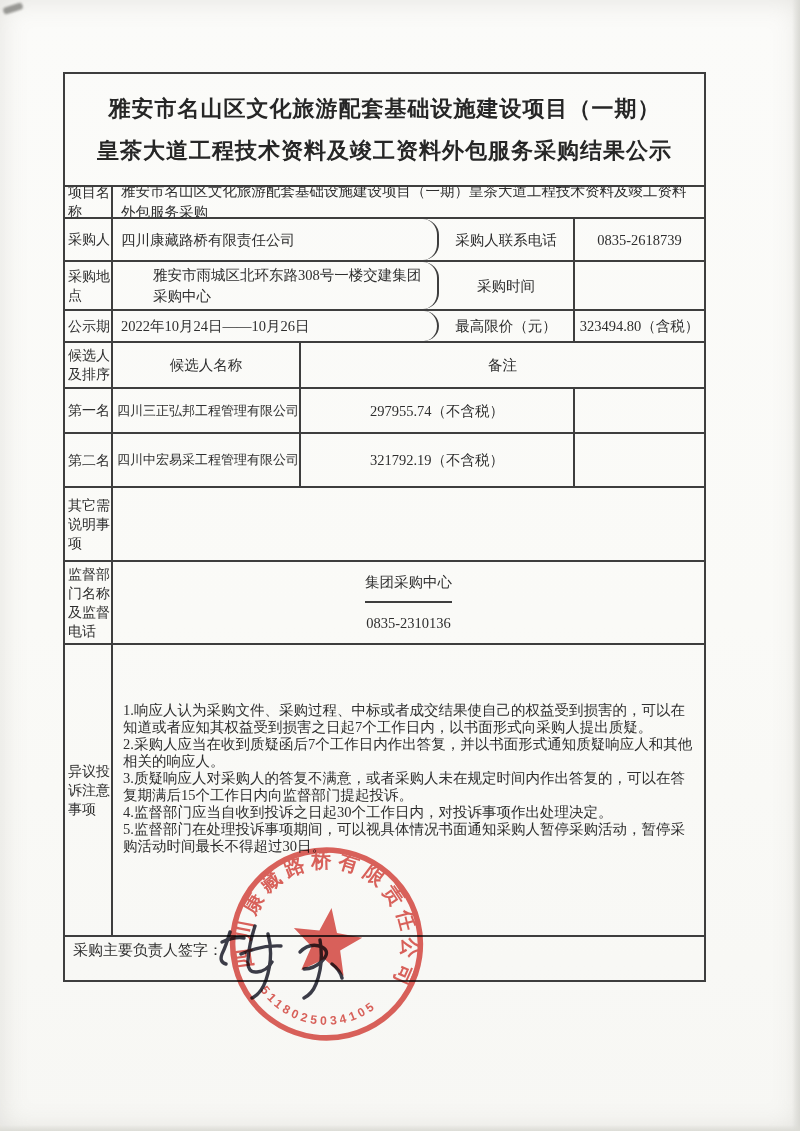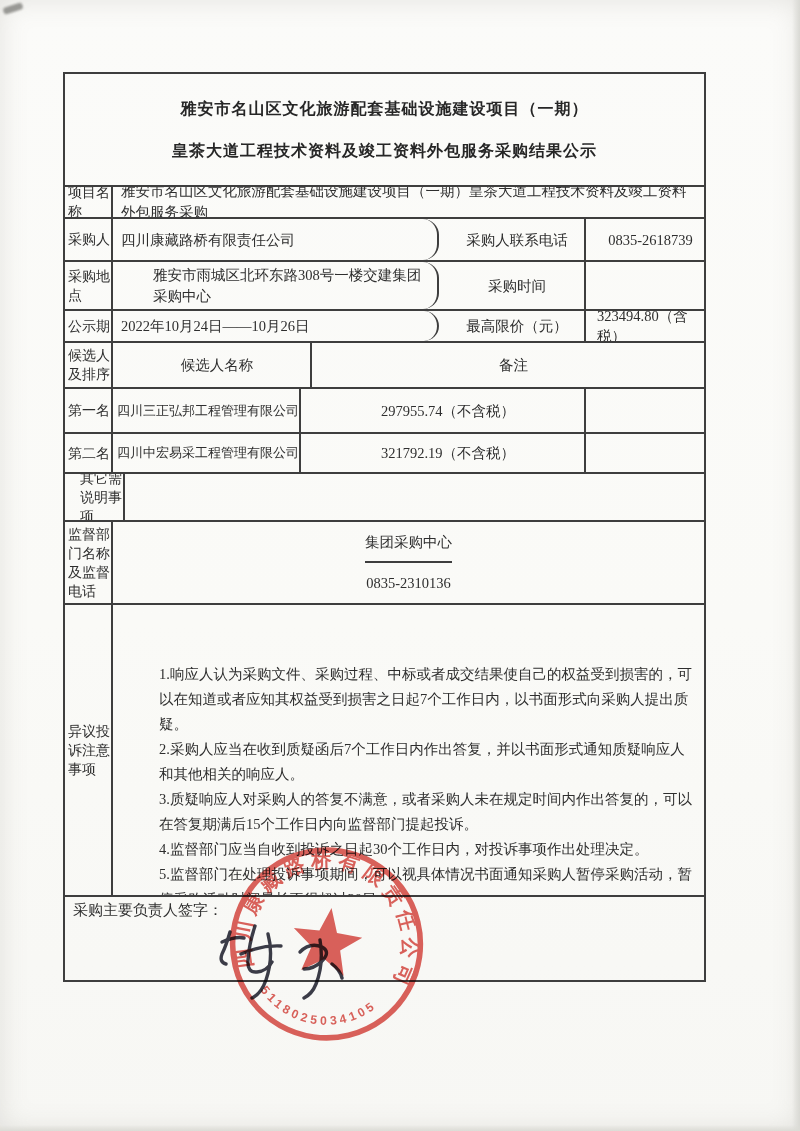--- a/index.html
+++ b/index.html
@@ -29,49 +29,49 @@
   }
   .row{display:flex;border-bottom:2px solid #3e3e3e;box-sizing:border-box;}
   .row:last-child{border-bottom:none;}
   .cell{border-right:2px solid #3e3e3e;box-sizing:border-box;display:flex;align-items:center;overflow:hidden;}
   .cell.last{border-right:none;flex:1;}
   .c-label{width:48px;padding:2px 1px 2px 3px;font-size:14px;line-height:19px;word-break:break-all;}
   .c-w326{width:326px;}
   .c-w136{width:136px;}
   .c-w188{width:188px;}
   .c-w274{width:274px;}
-  .center{justify-content:center;text-align:left;margin-left:11px;}
+  .center{justify-content:center;text-align:center;}
   .padl{padding-left:8px;padding-right:6px;border-radius:16px;}
 
   .r-title{height:113px;align-items:center;justify-content:center;}
   .title-box{width:100%;text-align:center;
     font-family:"Liberation Sans","DejaVu Sans",sans-serif;
-    font-weight:bold;font-size:16px;line-height:42px;letter-spacing:1px;color:#262626;}
+    font-weight:bold;font-size:22px;line-height:42px;letter-spacing:1px;color:#262626;}
   .r-project{height:32px;}
   .r-purchaser{height:43px;}
   .r-location{height:49px;}
   .r-publicity{height:32px;}
   .r-candhead{height:46px;}
   .r-cand1{height:45px;}
-  .r-cand2{height:40px;}
-  .r-other{height:48px;padding-left:12px;}
+  .r-cand2{height:54px;}
+  .r-other{height:74px;}
   .r-supervision{height:83px;}
   .r-objection{height:292px;}
   .r-sign{height:25px;}
 
   .sub-col{display:flex;flex-direction:column;}
   .sub-row{display:flex;align-items:center;justify-content:center;box-sizing:border-box;}
   .sub-row.first{height:41px;border-bottom:2px solid #3e3e3e;}
   .sub-row.second{height:40px;}
 
   .cand-name{font-size:13px;white-space:nowrap;padding-left:4px;padding-right:2px;}
   .rank{justify-content:center;text-align:center;}
 
   .objection-label{align-items:center;}
-  .objection-body{display:block;padding:57px 6px 0 10px;line-height:25px;font-size:14.5px;margin-left:36px;}
+  .objection-body{display:block;padding:57px 6px 0 10px;line-height:17px;font-size:14.5px;}
   .objection-body div{margin:0;}
 
   .sign-cell{padding-left:8px;font-size:15px;}
 
   .stamp{position:absolute;left:224px;top:843px;width:205px;height:212px;
     opacity:.84;mix-blend-mode:multiply;pointer-events:none;}
   .signature{position:absolute;left:208px;top:916px;width:165px;height:100px;
     opacity:.92;mix-blend-mode:multiply;pointer-events:none;}
 </style>
 </head>

